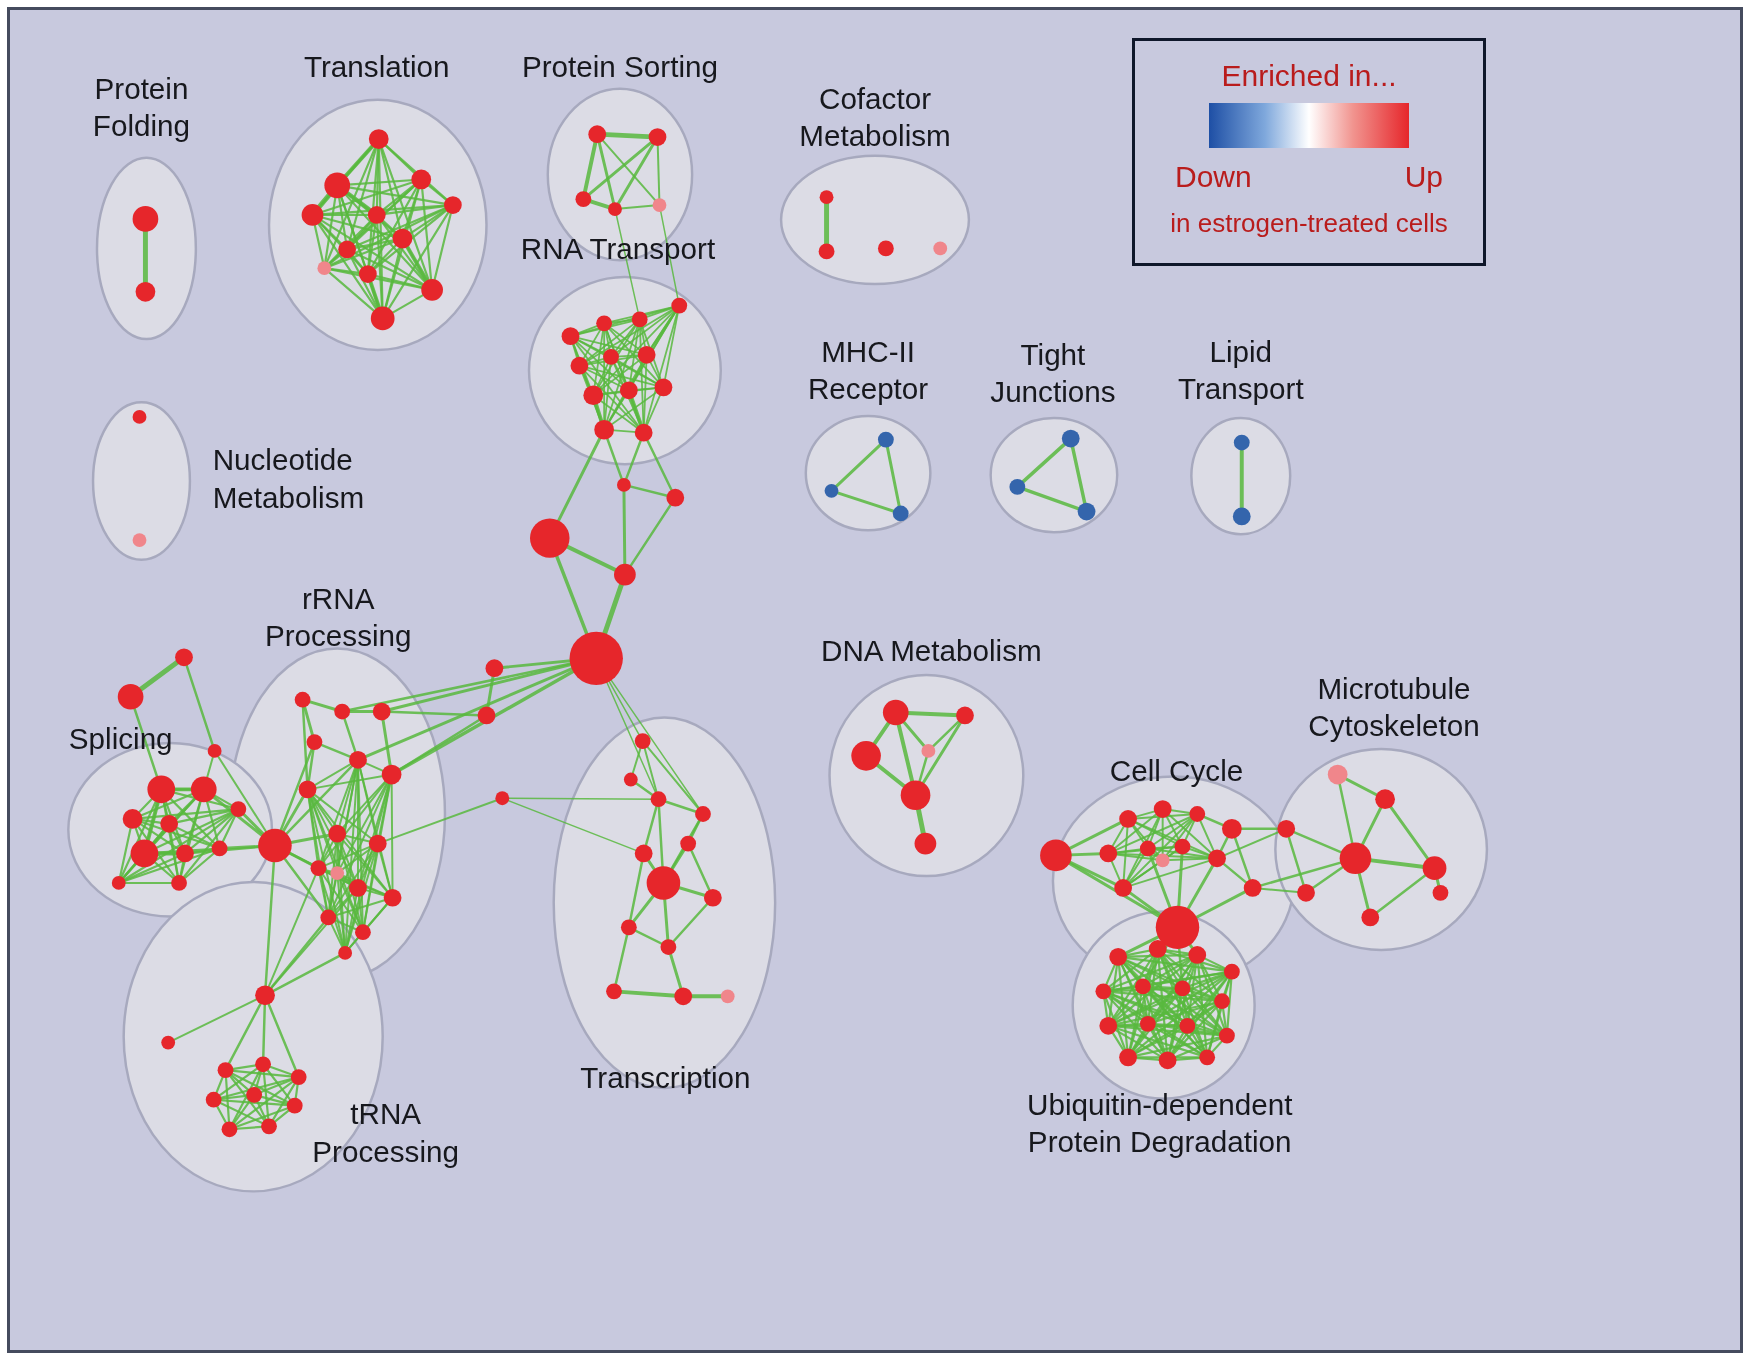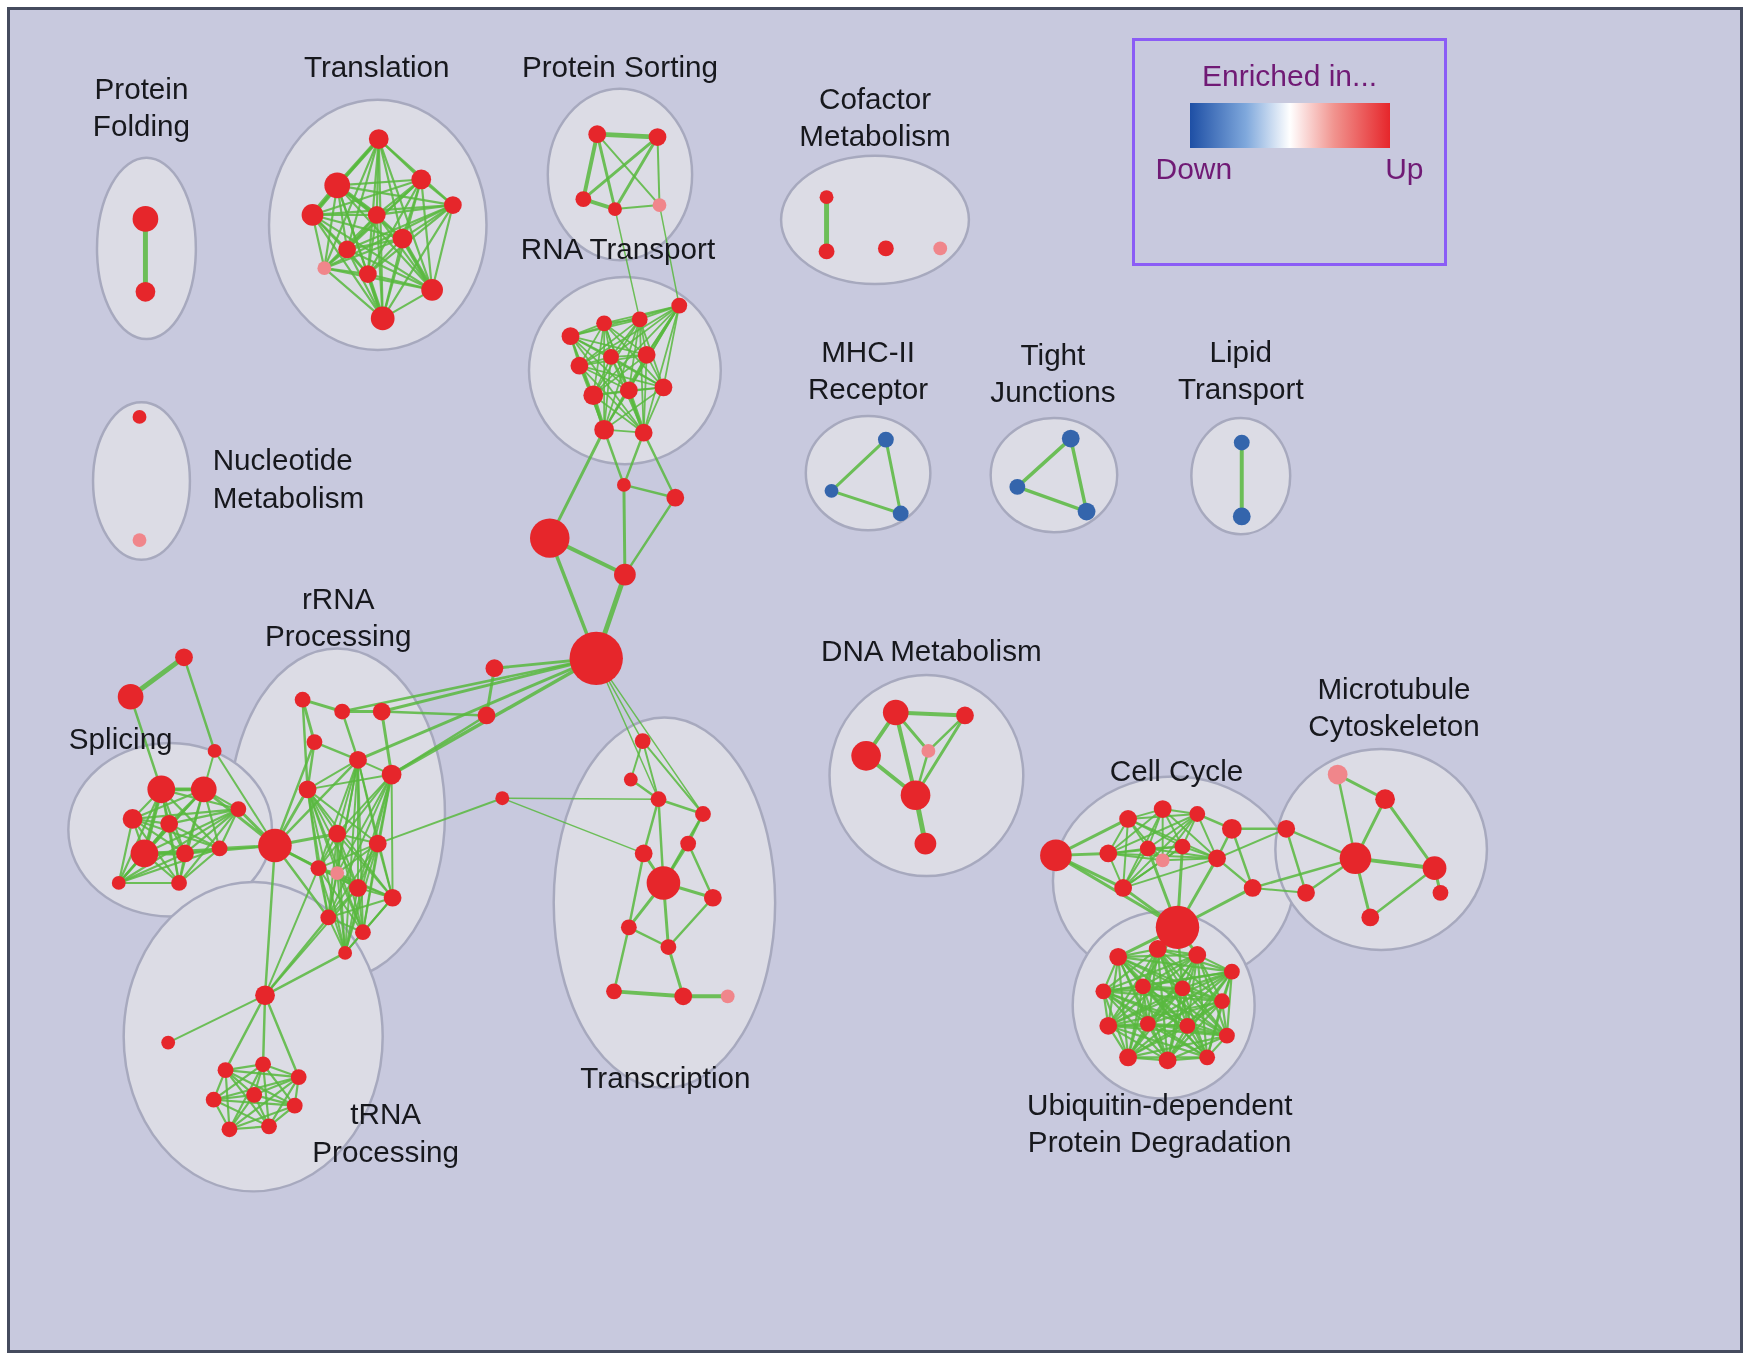--- a/index.html
+++ b/index.html
@@ -32,39 +32,39 @@
   }
   .clabel {
     font-family: "Liberation Sans", sans-serif;
     font-size: 30px;
     fill: #17181d;
   }
   .legend {
     position: absolute;
     left: 1122px;
     top: 28px;
-    width: 315px;
+    width: 354px;
     height: 228px;
-    border: 3px solid #8b5cf6;
+    border: 3px solid #0f172a;
     background: #c8c9de;
     box-sizing: border-box;
     text-align: center;
-    color: #701a75;
+    color: #b91c1c;
   }
   .legend-title { font-size: 30px; margin-top: 18px; }
   .legend-bar {
     width: 200px; height: 45px;
     margin: 10px auto 2px auto;
     background: linear-gradient(to right, #1e4fa5 0%, #7fa8dc 28%, #ffffff 50%, #f1948f 72%, #e6262b 100%);
   }
   .legend-ends {
     display: flex;
     justify-content: space-between;
     width: 268px;
-    margin: 4px auto;
+    margin: 12px auto;
     font-size: 30px;
   }
   .legend-sub { font-size: 26px; line-height: 34px; }
   .legend-sub.first { margin-top: 6px; }
 </style>
 </head>
 <body>
 
 <div class="figure">
   <svg id="net" viewBox="0 0 1750 1360" preserveAspectRatio="none">
@@ -824,14 +824,15 @@
       </g>
     </svg>
 
   <div class="legend">
     <div class="legend-title">Enriched in...</div>
     <div class="legend-bar"></div>
     <div class="legend-ends">
       <span>Down</span>
       <span>Up</span>
     </div>
+    <div class="legend-sub first">in estrogen-treated cells</div>
   </div>
 </div>
 
 </body></html>

